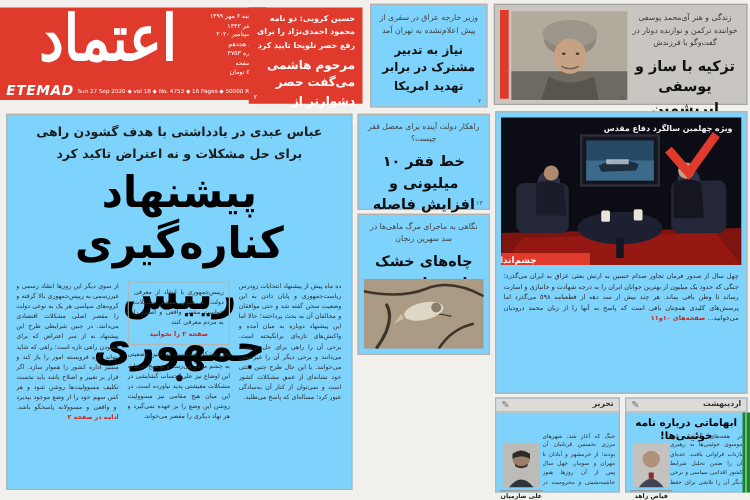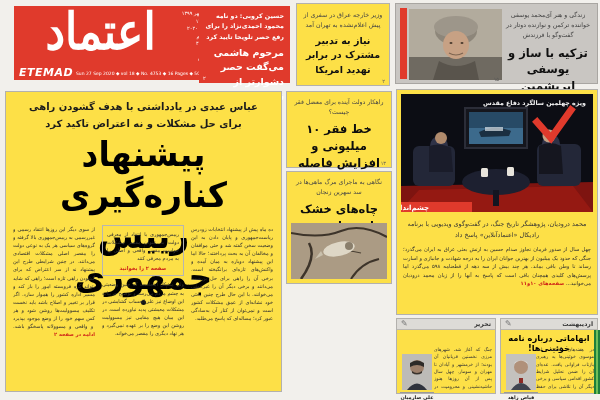--- a/index.html
+++ b/index.html
@@ -1,25 +1,25 @@
 <!DOCTYPE html>
 <html lang="fa"><head>
 <meta charset="utf-8">
 <style>
   * { margin:0; padding:0; box-sizing:border-box; }
   body { background:#888; font-family:"DejaVu Sans", sans-serif; }
   .page {
     position:relative; width:600px; height:400px; margin:0 auto;
     background:#f2f0ec; overflow:hidden; direction:rtl;
   }
-  .box { position:absolute; background:#fde047; border:1px solid #b3b1ad; }
+  .box { position:absolute; background:#7dd3fc; border:1px solid #b3b1ad; }
   .redbox { position:absolute; background:#e03a2c; color:#fff; }
 
   
-  .masthead { left:14px; top:6px; width:213px; height:74px;text-decoration:underline; }
+  .masthead { left:0; top:6px; width:213px; height:74px;text-decoration:underline; }
   .logo-fa {
     position:absolute; left:6px; right:46px; top:-6px; height:62px;
     display:flex; align-items:center; justify-content:center;
     font-family:"DejaVu Serif", serif; font-weight:bold;
     font-size:44px; color:#fff; transform:scaleY(1.15);
   }
   .dateline {
     position:absolute; top:4px; right:5px; width:44px;
     font-size:5px; line-height:1.5; text-align:right; color:#fff;
   }
@@ -231,21 +231,20 @@
         <path d="M140 52 Q151 46 162 52 L164 80 L140 80 Z" fill="#15161f"></path>
         <ellipse cx="97" cy="88" rx="34" ry="13" fill="#1d2030"></ellipse>
         <rect x="94" y="96" width="6" height="16" fill="#131521"></rect>
         <rect x="82" y="74" width="7" height="9" rx="1.5" fill="#e8e4dc"></rect>
         <rect x="108" y="73" width="7" height="9" rx="1.5" fill="#e8e4dc"></rect>
         <path d="M138 28 L152 44 L172 16" stroke="#e03a2c" stroke-width="7" fill="none" stroke-linecap="square"></path>
       </svg>
       <div class="overlay">ویژه چهلمین سالگرد دفاع مقدس</div>
       <div class="tag">چشم‌انداز</div>
     </div>
-    <div class="kicker">محمد درودیان، پژوهشگر تاریخ جنگ، در گفت‌وگوی ویدیویی با برنامه رادیکال «اعتمادآنلاین» پاسخ داد</div>
     <div class="body">
       <span>چهل سال از صدور فرمان تجاوز صدام حسین به ارتش بعثی عراق به ایران می‌گذرد؛ جنگی که حدود یک میلیون از بهترین جوانان ایران را به درجه شهادت و جانبازی و اسارت رساند تا وطن باقی بماند. هر چند بیش از سه دهه از قطعنامه ۵۹۸ می‌گذرد اما پرسش‌های کلیدی همچنان باقی است که پاسخ به آنها را از زبان محمد درودیان می‌خوانید...</span>
       <span class="redref">صفحه‌های ۱۰و۱۱</span>
     </div>
   </div>
 
   <div class="box note nt-r">
     <div class="strip">
       <span class="label">اردیبهشت</span>
       <span class="pen">✎</span>

